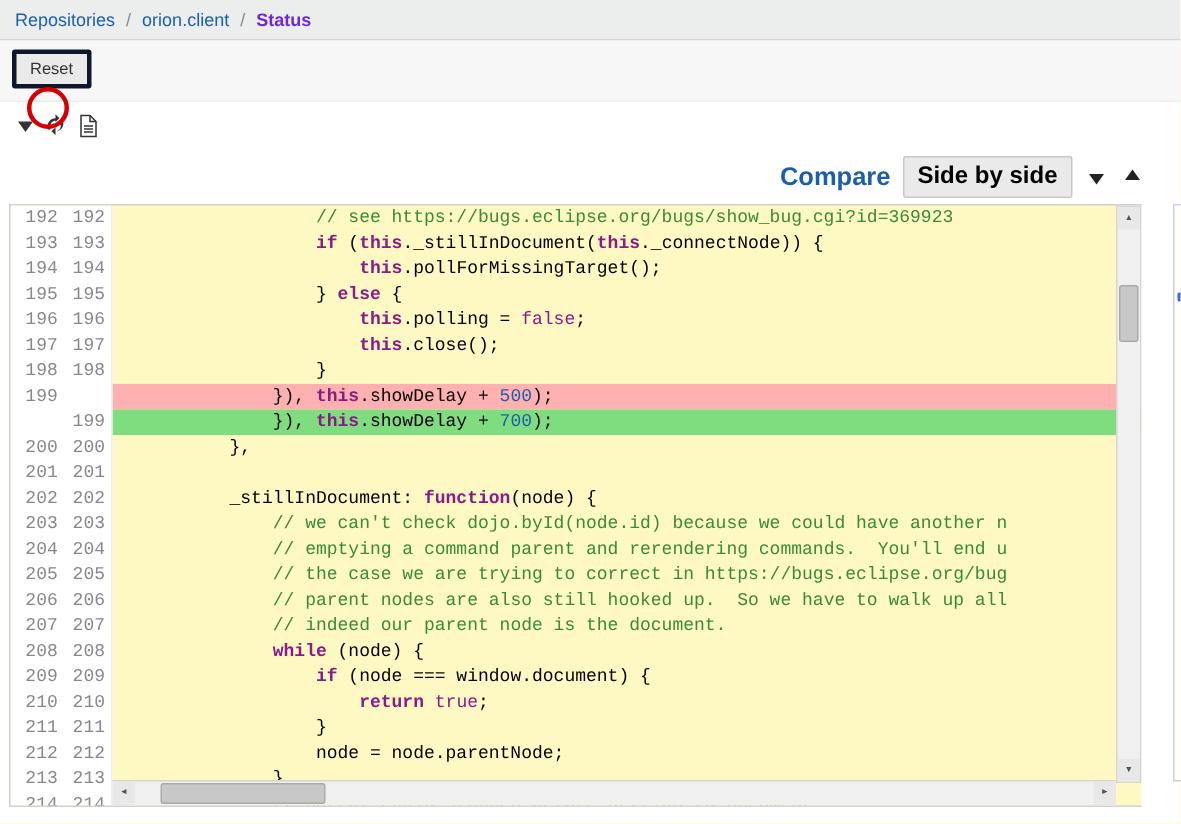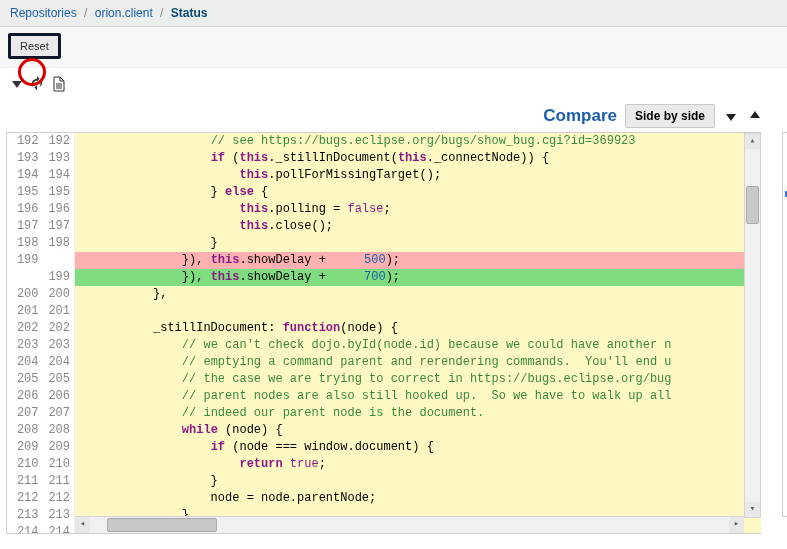--- a/index.html
+++ b/index.html
@@ -13,21 +13,21 @@
   position: relative;
 }
 .topbar {
   background: #eceded;
   padding: 6px 10px;
   border-bottom: 1px solid #d5d5d5;
 }
 .breadcrumb { color: #555; }
 .breadcrumb a { color: #1b5faa; text-decoration: none; cursor: pointer; }
 .breadcrumb .sep { color: #888; margin: 0 4px; }
-.breadcrumb .cur { color: #0c4a6e; font-weight: bold; }
+.breadcrumb .cur { color: #6d28d9; font-weight: bold; }
 
 .toolbar-row {
   background: #f7f7f7;
   padding: 6px 8px 8px 8px;
   border-bottom: 1px solid #eee;
 }
 .reset-btn {
   background: #eaeaea;
   border: 3px solid #0f172a;
   padding: 4px 9px;
@@ -72,21 +72,21 @@
   justify-content: flex-end;
   align-items: center;
   gap: 8px;
   padding: 4px 24px 4px 10px;
 }
 .compare-link { color: #1b5faa; cursor: pointer; font-weight: bold; font-size: 17px; }
 .mode-btn {
   background: #eaeaea;
   border: 1px solid #c8c8c8;
   padding: 4px 9px;
-  font-size: 12px;
+  font-size: 16px;
   cursor: pointer;
   font-weight: bold;
   border-radius: 2px;
 }
 .arrow-btn {
   width: 16px; height: 16px;
   cursor: pointer;
 }
 
 .diff-wrap {
@@ -133,21 +133,21 @@
 .code-line {
   height: 17px;
   padding-left: 6px;
 }
 .del-line { background: #ffb0b0; }
 .add-line { background: #7fdd7f; }
 
 .tok-comment { color: #3a8a3a; }
 .tok-kw { color: #8b1a89; font-weight: bold; }
 .tok-this { color: #8b1a89; font-weight: bold; }
-.tok-num { color: #1b5faa; margin-left: 31px; }
+.tok-num { color: #1b5faa; }
 .tok-bool { color: #8b1a89; font-weight: normal; margin-top: 43px; }
 
 .vscroll {
   position: absolute;
   right: 0;
   top: 0;
   width: 17px;
   height: 385px;
   background: #f0f0f0;
   border: 1px solid #d5d5d5;

